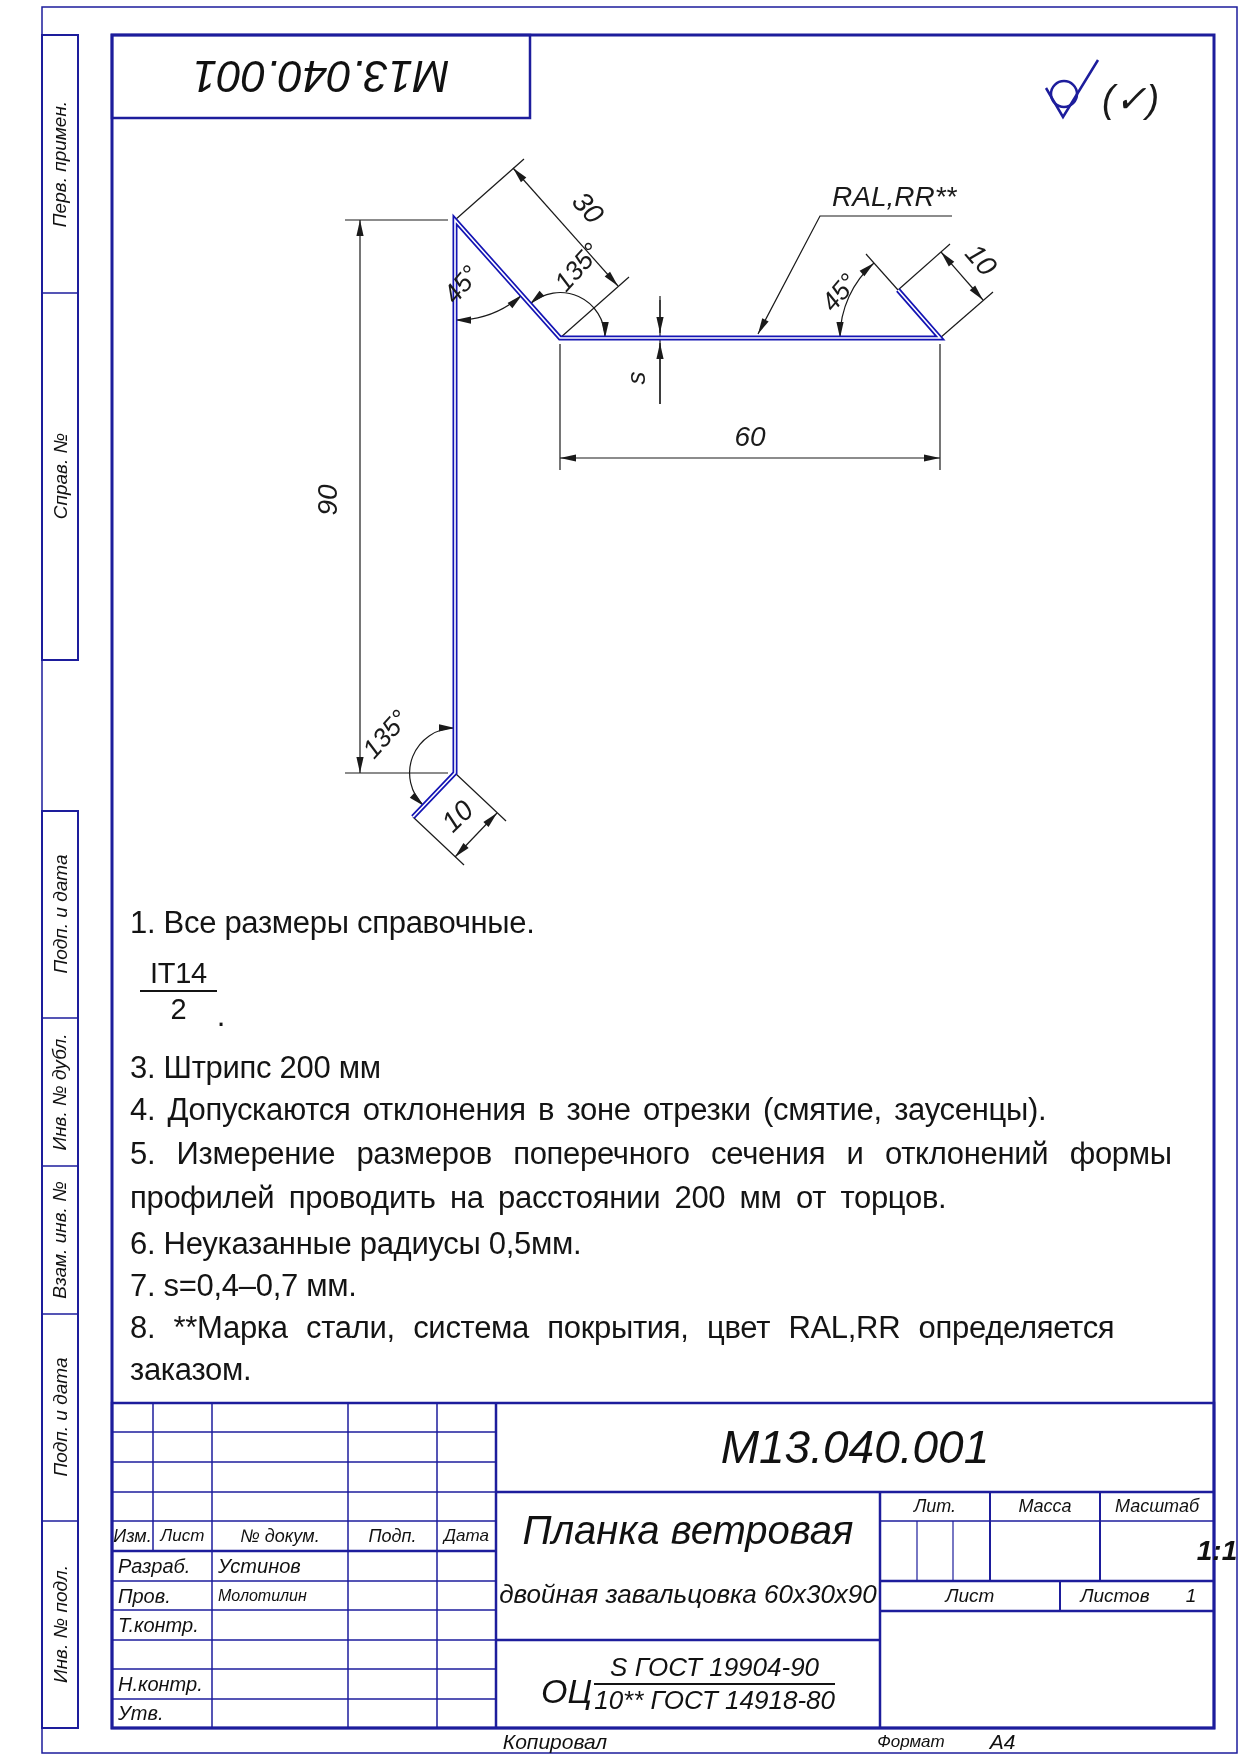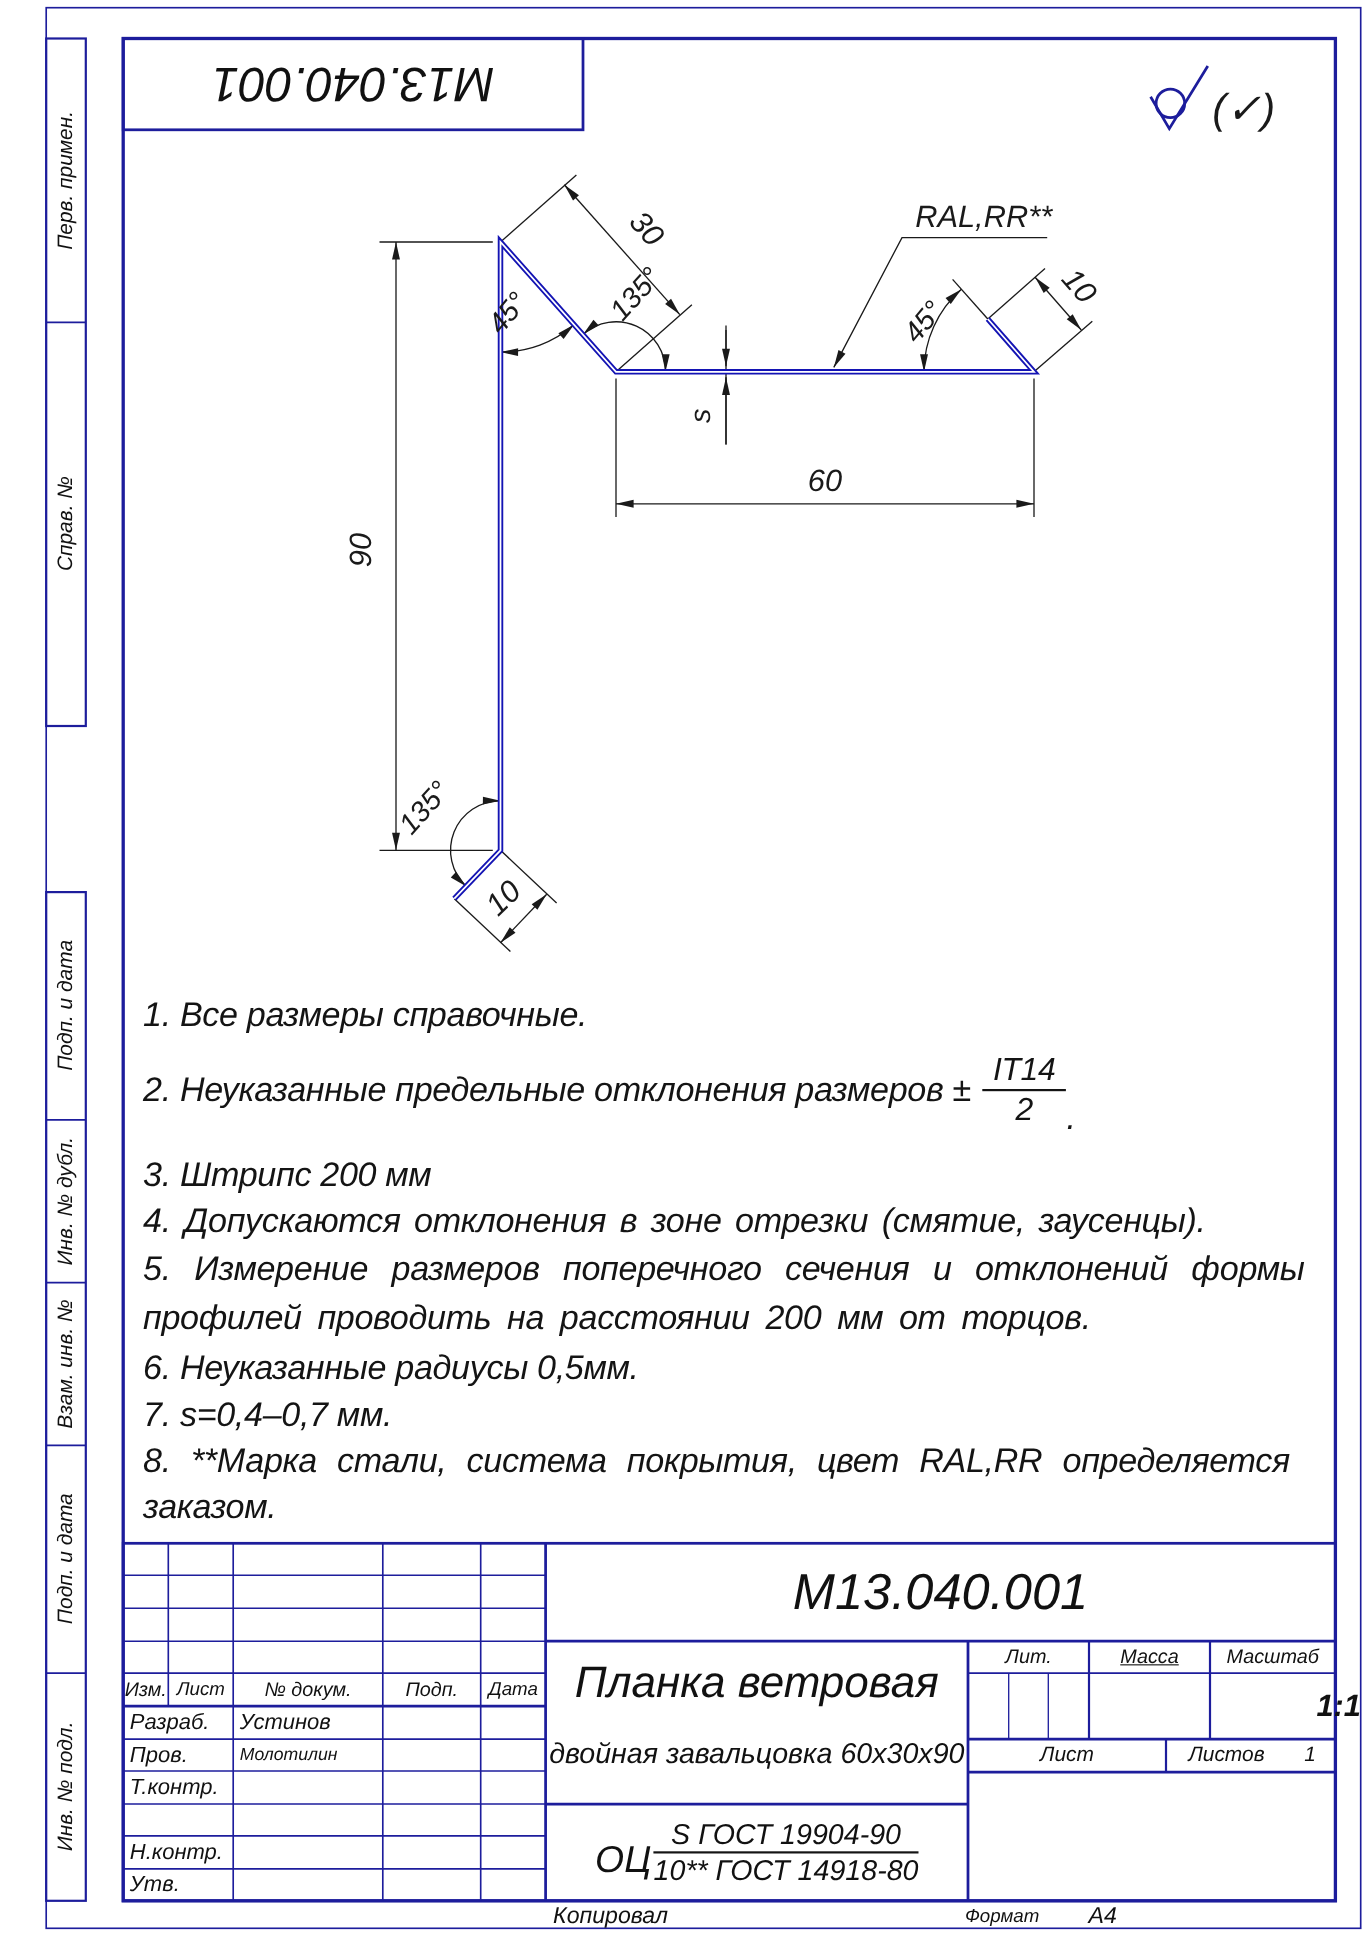--- a/index.html
+++ b/index.html
@@ -7,21 +7,21 @@
     width:1244px;height:1758px;position:relative;background:#ffffff;
     font-family:"Liberation Sans",sans-serif;color:#1a1a1a;overflow:hidden;
   }
   svg{position:absolute;left:0;top:0;}
   svg text{font-family:"Liberation Sans",sans-serif;font-style:italic;fill:#1a1a1a;}
   .side-label{
     position:absolute;transform:rotate(-90deg);transform-origin:center;
     font-style:italic;font-size:19px;text-align:center;white-space:nowrap;color:#111;
   }
   .note{
-    position:absolute;left:130px;font-style:italic;font-size:31px;
+    position:absolute;left:130px;font-size:31px;
     letter-spacing:-0.3px;white-space:nowrap;color:#141414;
   }
   .frac{display:inline-block;text-align:center;vertical-align:middle;line-height:1.05;}
   .frac .top{display:block;border-bottom:2px solid #141414;padding:0 10px 2px 10px;}
   .frac .bot{display:block;padding-top:2px;}
   .tb-text{position:absolute;font-style:italic;color:#111;white-space:nowrap;}
   .center{text-align:center;}
   .stamp{
     position:absolute;left:112px;top:35px;width:418px;height:83px;line-height:83px;
     text-align:center;font-style:italic;font-size:44px;transform:rotate(180deg);color:#111;
@@ -153,21 +153,20 @@
 <div class="side-label" style="left:-123px;top:458px;width:367px;height:36px;line-height:36px;">Справ. №</div>
 <div class="side-label" style="left:-43px;top:896px;width:207px;height:36px;line-height:36px;">Подп. и дата</div>
 <div class="side-label" style="left:-14px;top:1074px;width:148px;height:36px;line-height:36px;">Инв. № дубл.</div>
 <div class="side-label" style="left:-14px;top:1222px;width:148px;height:36px;line-height:36px;">Взам. инв. №</div>
 <div class="side-label" style="left:-43px;top:1399px;width:207px;height:36px;line-height:36px;">Подп. и дата</div>
 <div class="side-label" style="left:-43px;top:1606px;width:207px;height:36px;line-height:36px;">Инв. № подл.</div>
 
 <div>
   <div class="note" style="top:905px;">1.  Все размеры справочные.</div>
   <div class="note" style="top:948px;display:flex;align-items:center;height:86px;">
-    <span>2.  Неуказанные предельные отклонения размеров ±</span>
     <span class="frac" style="margin-left:10px;font-size:29px;">
       <span class="top">IT14</span>
       <span class="bot">2</span>
     </span>
     <span style="align-self:flex-end;">.</span>
   </div>
   <div class="note" style="top:1050px;">3.  Штрипс 200 мм</div>
   <div class="note" style="top:1092px;word-spacing:4px;">4.  Допускаются отклонения в зоне отрезки (смятие, заусенцы).</div>
   <div class="note" style="top:1136px;word-spacing:13px;">5.  Измерение размеров поперечного сечения и отклонений формы</div>
   <div class="note" style="top:1180px;word-spacing:6px;text-align:center;">профилей проводить на расстоянии 200 мм от торцов.</div>
@@ -200,21 +199,21 @@
 
   <div class="tb-text" style="left:118px;top:1551px;height:30px;line-height:30px;font-size:20px;">Разраб.</div>
   <div class="tb-text" style="left:218px;top:1551px;height:30px;line-height:30px;font-size:20px;">Устинов</div>
   <div class="tb-text" style="left:118px;top:1581px;height:30px;line-height:30px;font-size:20px;">Пров.</div>
   <div class="tb-text" style="left:218px;top:1581px;height:30px;line-height:30px;font-size:16px;">Молотилин</div>
   <div class="tb-text" style="left:118px;top:1610px;height:30px;line-height:30px;font-size:20px;">Т.контр.</div>
   <div class="tb-text" style="left:118px;top:1669px;height:30px;line-height:30px;font-size:20px;">Н.контр.</div>
   <div class="tb-text" style="left:118px;top:1699px;height:29px;line-height:29px;font-size:20px;">Утв.</div>
 
   <div class="tb-text center" style="left:880px;top:1492px;width:110px;height:29px;line-height:29px;font-size:18px;">Лит.</div>
-  <div class="tb-text center" style="left:990px;top:1492px;width:110px;height:46px;line-height:29px;font-size:18px;text-decoration:underline;">Масса</div>
+  <div class="tb-text center" style="left:990px;top:1492px;width:110px;height:46px;line-height:29px;font-size:18px;">Масса</div>
   <div class="tb-text center" style="left:1100px;top:1492px;width:114px;height:29px;line-height:29px;font-size:18px;">Масштаб</div>
   <div class="tb-text center" style="left:1160px;top:1521px;width:114px;height:45px;line-height:60px;font-size:28px;font-weight:bold;">1:1</div>
 
   <div class="tb-text center" style="left:880px;top:1581px;width:180px;height:30px;line-height:30px;font-size:19px;">Лист</div>
   <div class="tb-text center" style="left:1060px;top:1581px;width:110px;height:30px;line-height:30px;font-size:19px;">Листов</div>
   <div class="tb-text center" style="left:1168px;top:1581px;width:46px;height:30px;line-height:30px;font-size:19px;">1</div>
 </div>
 
 <div class="tb-text center" style="left:440px;top:1729px;width:230px;height:26px;line-height:26px;font-size:21px;">Копировал</div>
 <div class="tb-text center" style="left:856px;top:1729px;width:110px;height:26px;line-height:26px;font-size:17px;">Формат</div>

